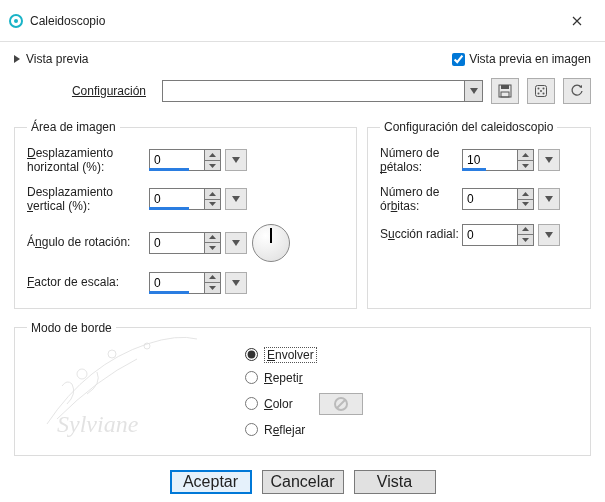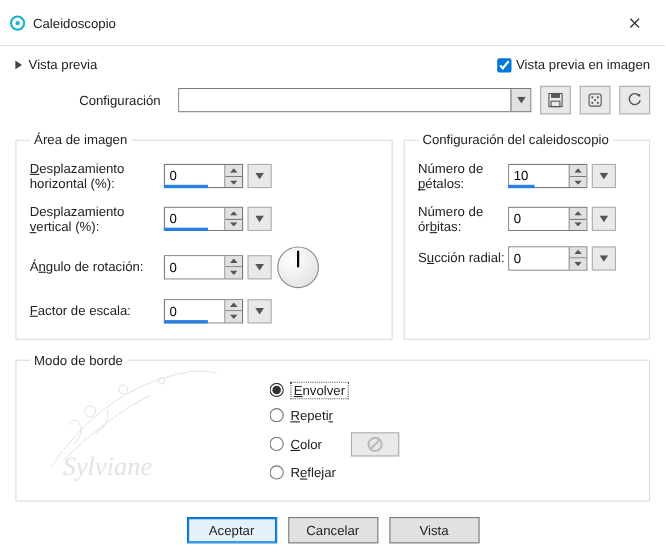--- a/index.html
+++ b/index.html
@@ -11,21 +11,21 @@
   .titlebar .close-btn { width: 40px; height: 28px; display: flex; align-items: center; justify-content: center; font-size: 14px; }
 
   .content { padding: 10px 14px 14px 14px; }
 
   .top-row { display: flex; align-items: center; justify-content: space-between; margin-bottom: 12px; gap: 36px; }
   .vista-prev-toggle { display: flex; align-items: center; gap: 4px; font-size: 12px; cursor: pointer; }
   .tri { display:inline-block; width:0; height:0; border-top:4px solid transparent; border-bottom:4px solid transparent; border-left:6px solid #444; margin-right:2px;}
   .checkbox-wrap { display: flex; align-items: center; gap: 4px; }
   .checkbox-wrap input { accent-color: #0078d7; width:13px; height:13px; }
 
-  .config-row { display: flex; align-items: center; gap: 8px; margin-bottom: 16px; }
+  .config-row { display: flex; align-items: center; gap: 8px; margin-bottom: 16px; text-decoration: underline; }
   .config-label { width: 140px; text-align: right; padding-right: 8px; }
   .config-select { flex: 1; height: 22px; border: 1px solid #7a7a7a; background: #fff; position: relative; display:flex; }
   .config-select .sel-input { flex:1; border:none; outline:none; padding:0 4px; font-size:12px; }
   .config-select .sel-arrow { width:18px; background:#e1e1e1; border-left:1px solid #7a7a7a; display:flex; align-items:center; justify-content:center; }
   .sel-arrow svg { width:8px; height:6px; }
   .icon-btn { width: 28px; height: 26px; border: 1px solid #adadad; background: #e9e9e9; display: flex; align-items: center; justify-content: center; cursor: pointer; }
 
   .groups-row { display: flex; gap: 10px; margin-bottom: 12px; justify-content: flex-end; }
   fieldset { border: 1px solid #dcdcdc; padding: 12px 12px 14px 12px; position: relative; }
   fieldset legend { padding: 0 4px; font-size: 12px; color: #222; }
@@ -57,21 +57,21 @@
   .radio-row { display:flex; align-items:center; gap:6px; }
   .radio-row input { accent-color: #333; }
   .radio-row label { cursor:pointer; }
   .focused-label { border:1px dotted #555; padding:0 2px; }
   .color-swatch { width:44px; height:22px; margin-left:20px; border:1px solid #adadad; background:#e9e9e9; display:flex; align-items:center; justify-content:center; }
 
   .watermark { position:absolute; left:12px; bottom:8px; opacity:0.28; pointer-events:none; }
   .watermark svg { width:190px; height:120px; }
 
   .buttons-row { display:flex; justify-content:center; gap:10px; margin-top:14px; }
-  .btn { min-width:82px; height:24px; border:1px solid #7a7a7a; background:#e1e1e1; display:flex; align-items:center; justify-content:center; cursor:pointer; font-size:12px; }
+  .btn { min-width:82px; height:24px; border:1px solid #7a7a7a; background:#e1e1e1; display:flex; align-items:center; justify-content:center; cursor:pointer; font-size:16px; }
   .btn.primary { border:1px solid #0078d7; box-shadow: inset 0 0 0 1px #0078d7; background:#e5f1fb; }
 </style>
 </head>
 <body>
 
 <div class="titlebar">
   <span class="app-icon">
     <svg viewBox="0 0 16 16">
         <circle cx="8" cy="8" r="6" fill="none" stroke="#19b3c7" stroke-width="2"></circle>
         <circle cx="8" cy="8" r="2" fill="#19b3c7"></circle>

